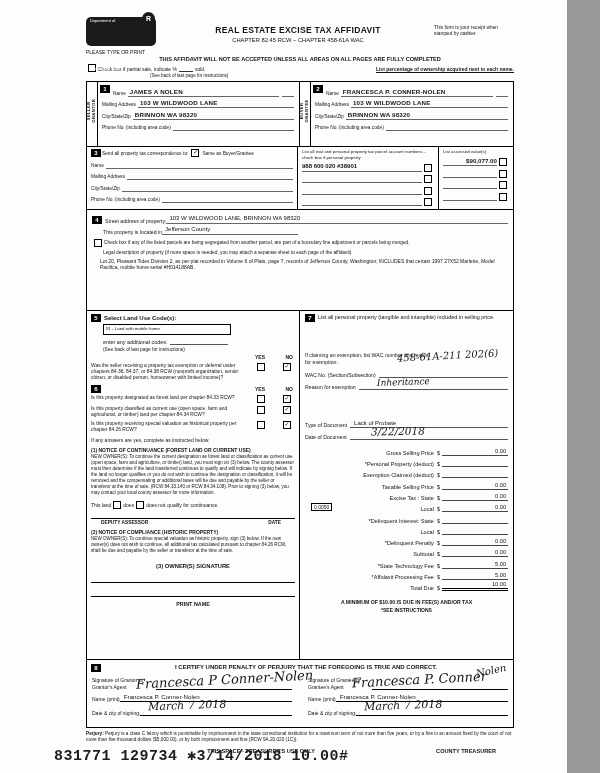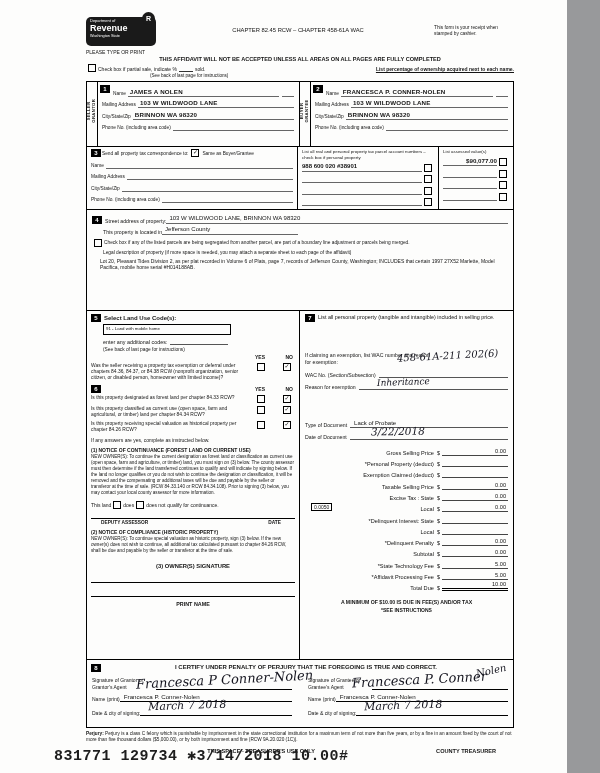--- a/index.html
+++ b/index.html
@@ -6,21 +6,21 @@
   body { width:600px; height:773px; position:relative; background:#fdfdfc;
          font-family:"Liberation Sans", sans-serif; color:#151515; overflow:hidden; }
   .scan-edge { position:absolute; top:0; right:0; width:33px; height:773px; background:#98999b; }
   .form { position:absolute; left:86px; top:12px; width:428px; }
 
   
   .hdr { display:flex; align-items:flex-start; }
   .logo { position:relative; width:76px; height:34px; }
   .logo-box { position:absolute; left:0; top:5px; width:62px; height:25px; background:#1a1a1a; border-radius:5px; color:#fff; padding:2px 4px; }
   .logo-l1 { font-size:4px; line-height:1.2; }
-  .logo-l2 { font-size:9px; font-weight:bold; line-height:1.1; }
+  .logo-l2 { font-size:9px; font-weight:normal; line-height:1.1;margin-top:33px; }
   .logo-l3 { font-size:3.8px; line-height:1.3; }
   .emblem { position:absolute; left:56px; top:0; width:13px; height:13px; background:#1a1a1a; border-radius:50%; color:#fff; font-size:7px; line-height:13px; text-align:center; font-weight:bold; }
   .title-wrap { flex:1; text-align:center; padding-top:13px; }
   .form-title { font-size:8.5px; font-weight:bold; letter-spacing:.3px; }
   .form-subtitle { font-size:5.8px; margin-top:2px; }
   .receipt-note { width:80px; font-size:4.8px; padding-top:13px; line-height:1.3; }
 
   .please-type { font-size:5px; margin-top:3px; }
   .warning { text-align:center; font-size:5.6px; font-weight:bold; margin:1px 0 2px; }
   .partial-row { display:flex; align-items:flex-end; font-size:5px; }
@@ -153,20 +153,21 @@
     <div class="hdr">
       <div class="logo">
         <div class="logo-box">
           <div class="logo-l1">Department of</div>
           <div class="logo-l2">Revenue</div>
           <div class="logo-l3">Washington State</div>
         </div>
         <div class="emblem">R</div>
       </div>
       <div class="title-wrap">
+        <div class="form-title">REAL ESTATE EXCISE TAX AFFIDAVIT</div>
         <div class="form-subtitle">CHAPTER 82.45 RCW – CHAPTER 458-61A WAC</div>
       </div>
       <div class="receipt-note">This form is your receipt when stamped by cashier.</div>
     </div>
 
     <div class="please-type">PLEASE TYPE OR PRINT</div>
     <div class="warning">THIS AFFIDAVIT WILL NOT BE ACCEPTED UNLESS ALL AREAS ON ALL PAGES ARE FULLY COMPLETED</div>
 
     <div class="partial-row">
       <span class="cb"><i class="mark"></i></span>

